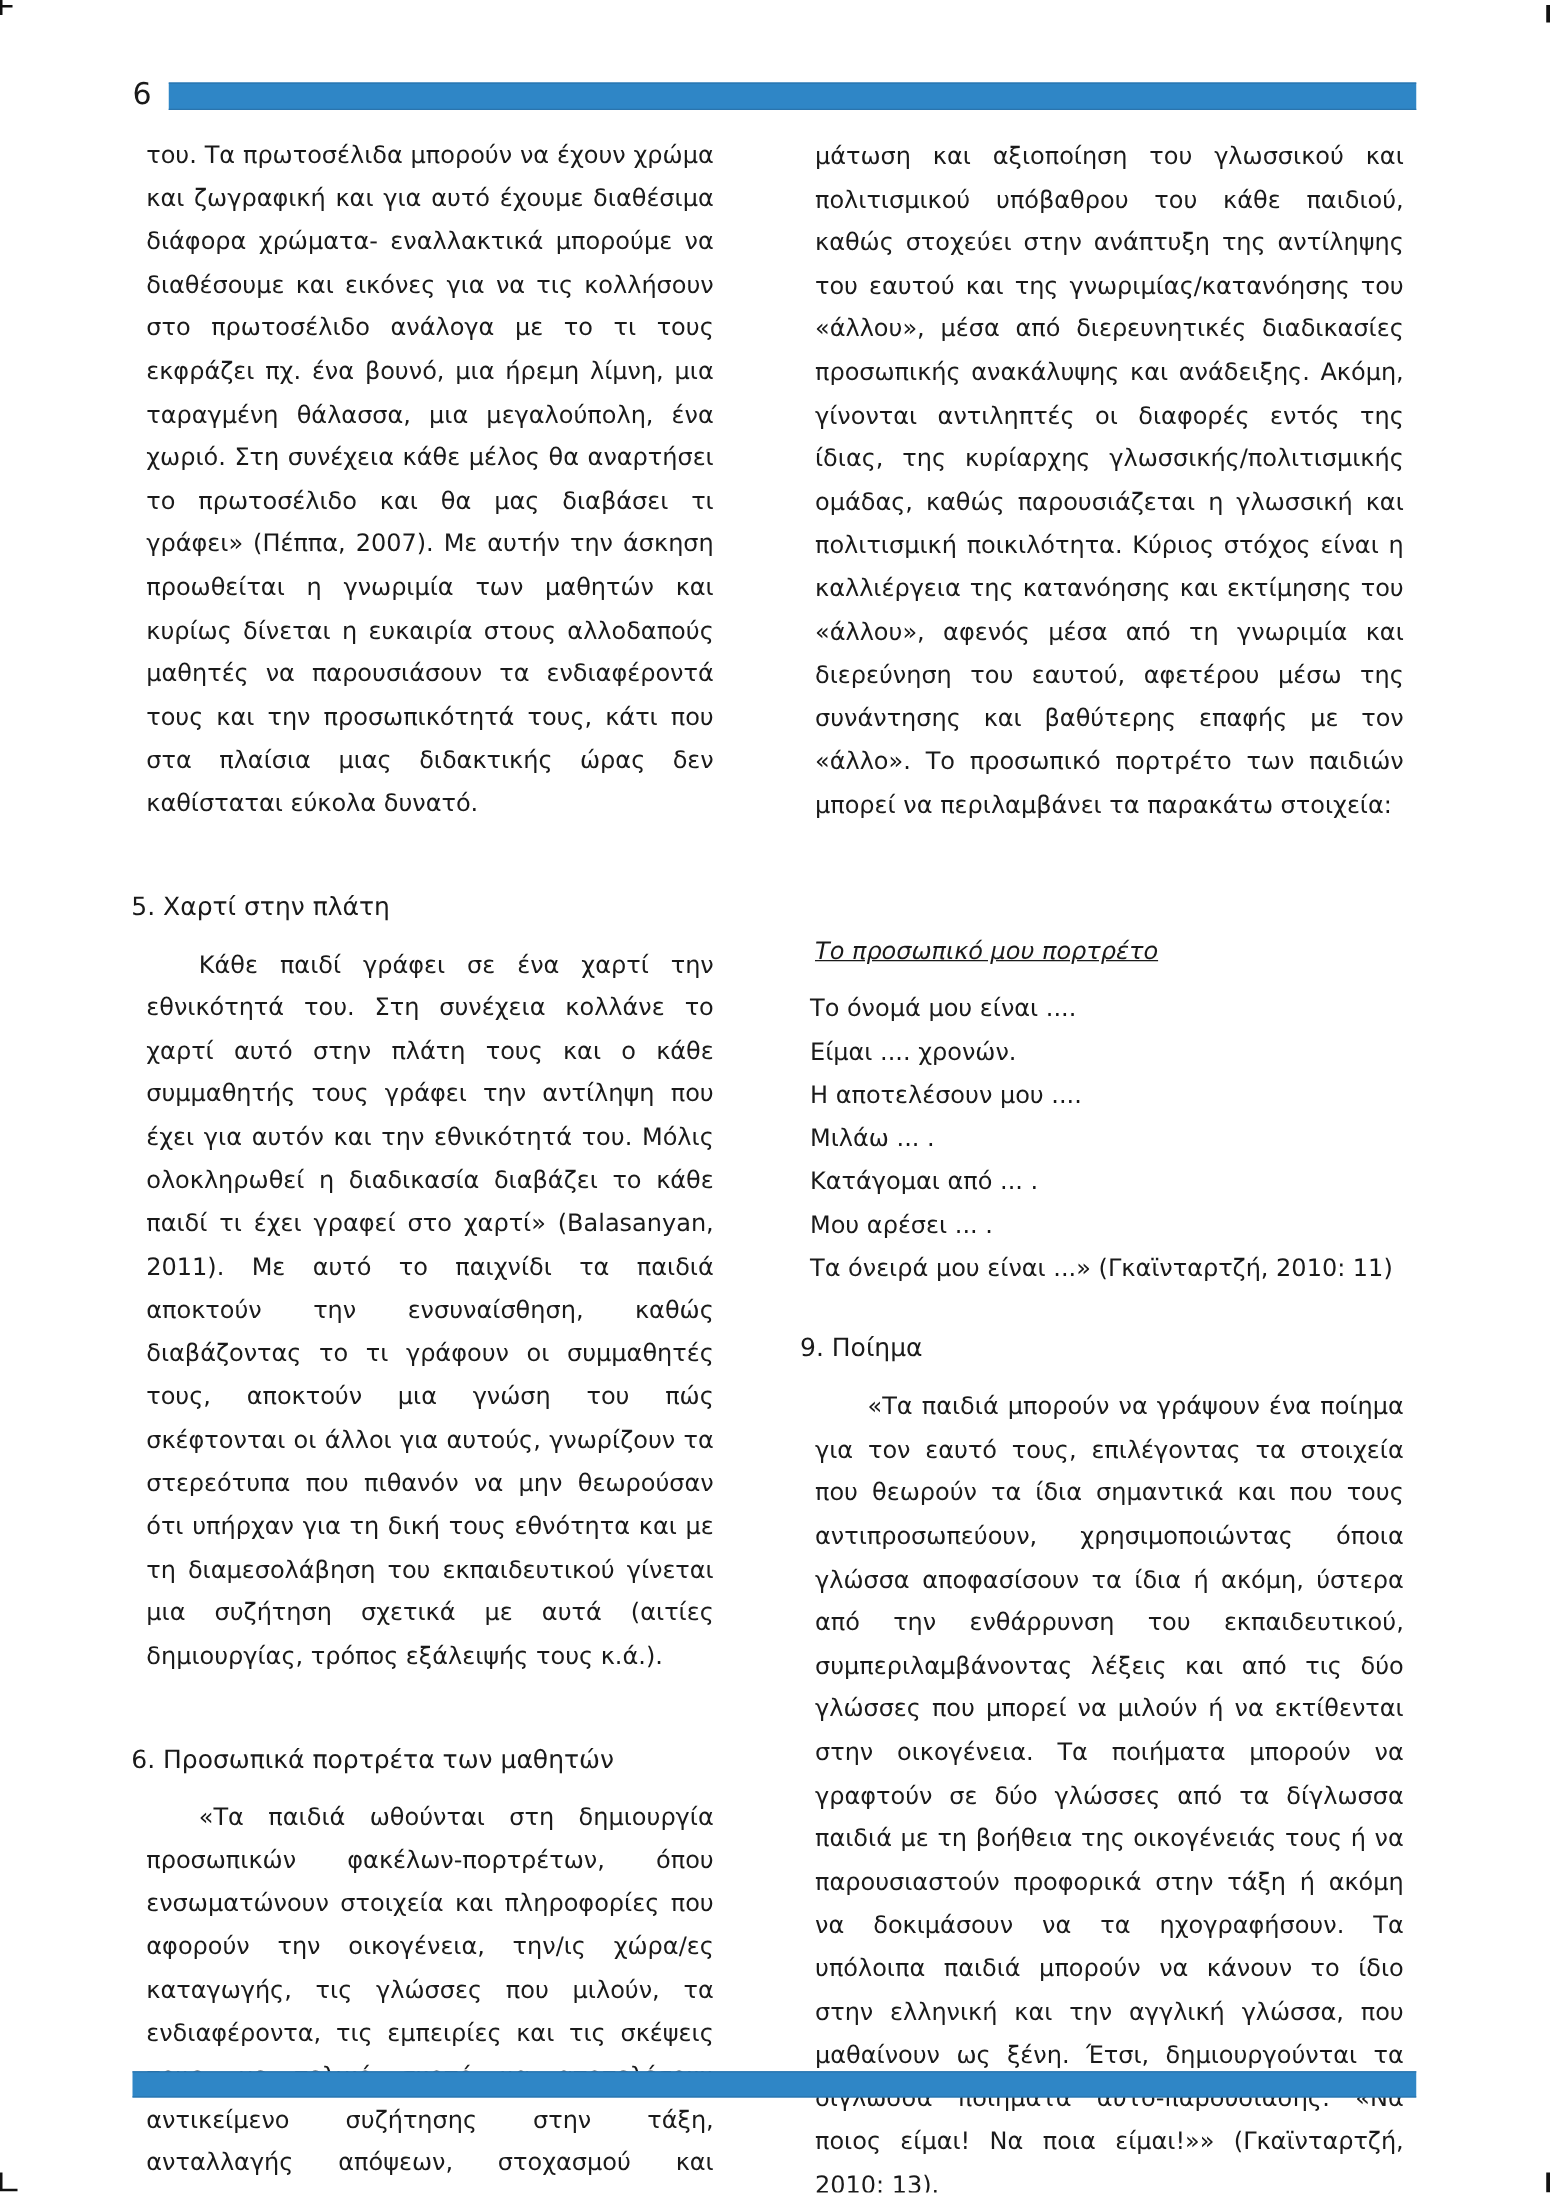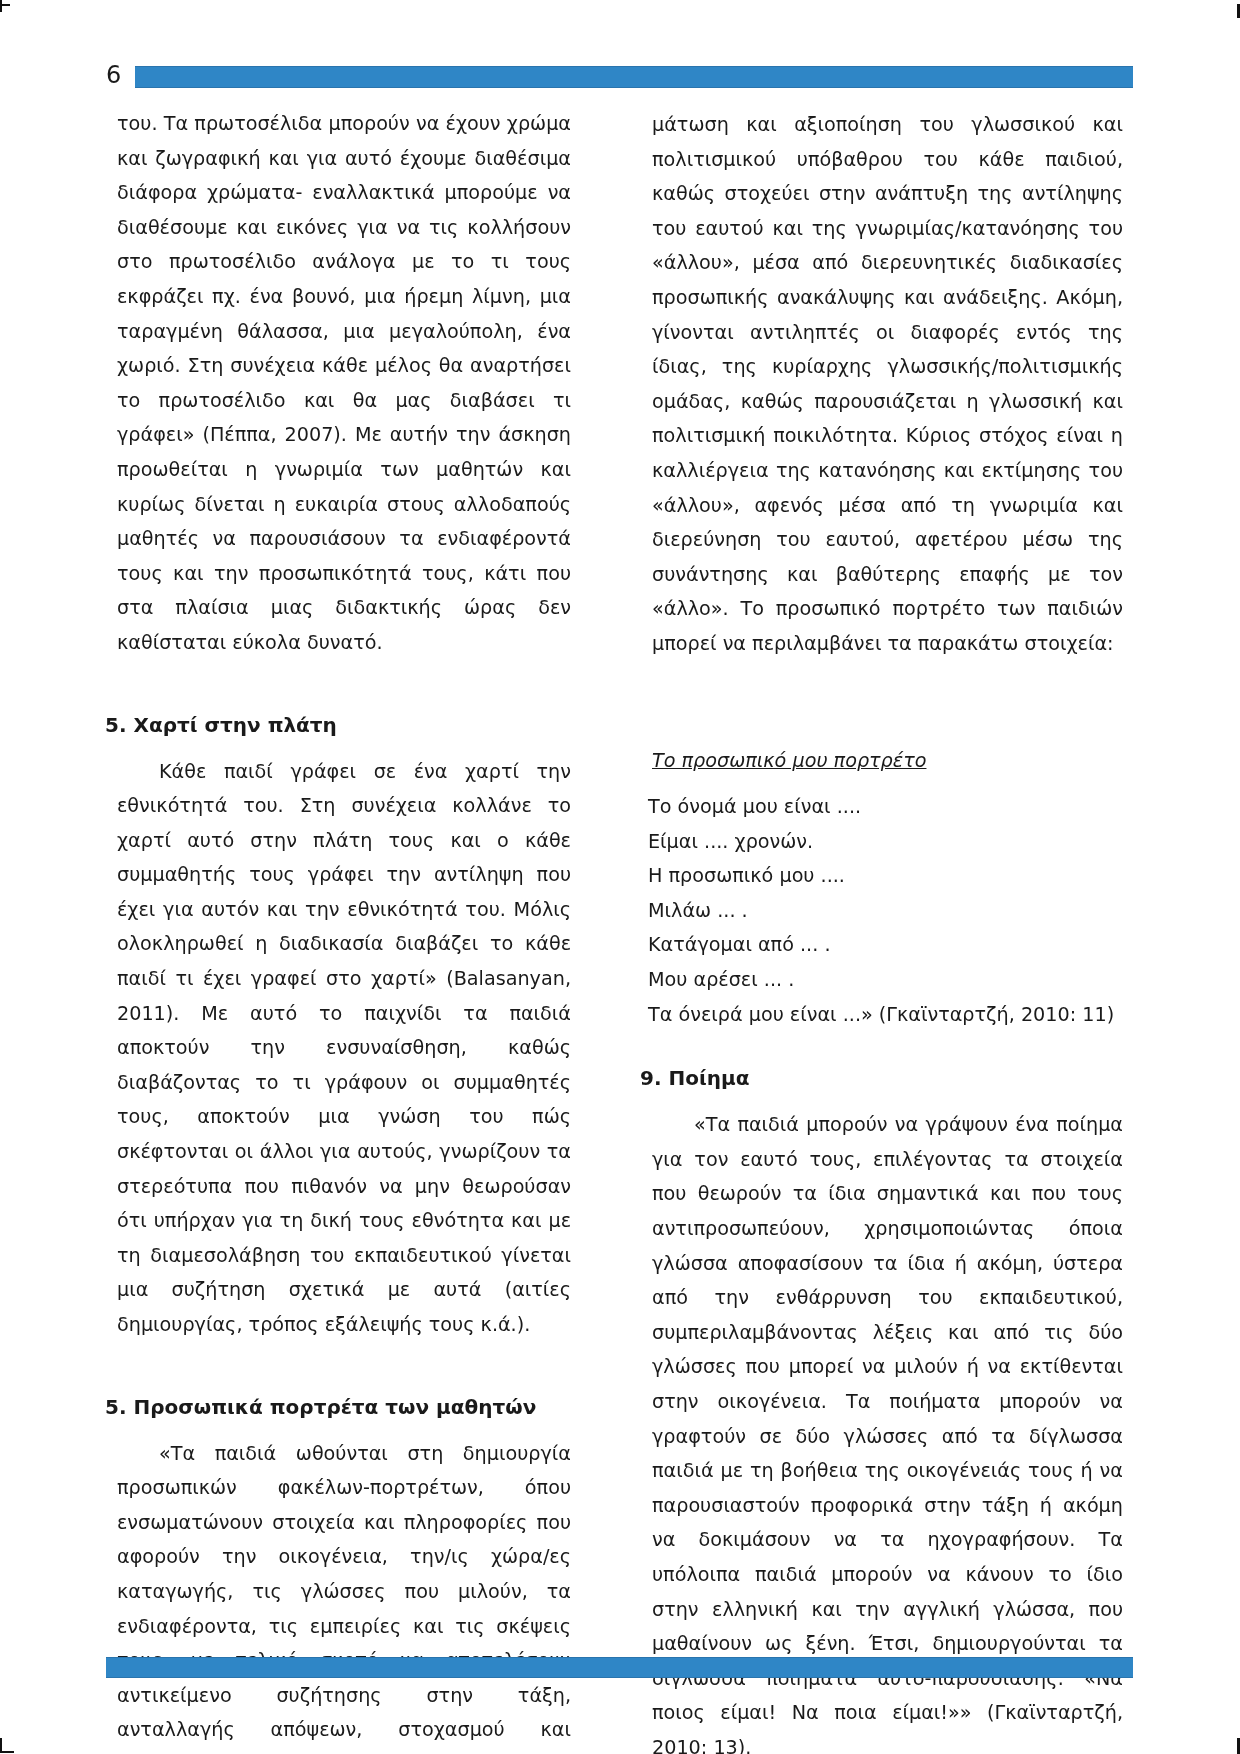--- a/index.html
+++ b/index.html
@@ -9,21 +9,21 @@
   .page-number { position: absolute; left: 106px; top: 60px; font-size: 24px; line-height: 30px; }
   .bar { position: absolute; background: #2f86c6; border-top: 1px solid #2a74ad; border-bottom: 1px solid #2a74ad; }
   .bar-top { left: 135px; top: 66px; width: 998px; height: 20px; }
   .bar-bottom { left: 106px; top: 1657px; width: 1027px; height: 19px; }
   .col { position: absolute; font-size: 19.2px; line-height: 34.6px; }
   .col-left { left: 105px; top: 95px; width: 478px; }
   .col-right { left: 640px; top: 96px; width: 495px; }
   .col p { margin: 12px; text-align: justify; }
   .indent { text-indent: 42px; }
   .gap { height: 34px; }
-  .heading { font-weight: bold; font-size: 20px; margin: 0; line-height: 36px; }
+  .heading { font-weight: normal; font-size: 20px; margin: 0; line-height: 36px; }
   .poem-title { font-style: italic; text-align: center; margin: 0; text-decoration: underline; }
   .poem-lines { margin: 0; padding: 0 0 0 8px; list-style: none; }
   .poem-lines li { line-height: 34.6px; }
 </style>
 </head>
 <body>
 
 <div class="crop" style="left:0;top:4px;width:10px;height:2px;"></div>
 <div class="crop" style="left:0;top:0;width:2px;height:12px;"></div>
 <div class="crop" style="left:1237px;top:4px;width:3px;height:14px;"></div>
@@ -33,32 +33,32 @@
 
 <div class="page-number">6</div>
 <div class="bar bar-top" style="background: rgb(47, 134, 198);"></div>
 
 <div class="col col-left">
   <p>του. Τα πρωτοσέλιδα μπορούν να έχουν χρώμα και ζωγραφική και για αυτό έχουμε διαθέσιμα διάφορα χρώματα- εναλλακτικά μπορούμε να διαθέσουμε και εικόνες για να τις κολλήσουν στο πρωτοσέλιδο ανάλογα με το τι τους εκφράζει πχ. ένα βουνό, μια ήρεμη λίμνη, μια ταραγμένη θάλασσα, μια μεγαλούπολη, ένα χωριό. Στη συνέχεια κάθε μέλος θα αναρτήσει το πρωτοσέλιδο και θα μας διαβάσει τι γράφει» (Πέππα, 2007). Με αυτήν την άσκηση προωθείται η γνωριμία των μαθητών και κυρίως δίνεται η ευκαιρία στους αλλοδαπούς μαθητές να παρουσιάσουν τα ενδιαφέροντά τους και την προσωπικότητά τους, κάτι που στα πλαίσια μιας διδακτικής ώρας δεν καθίσταται εύκολα δυνατό.</p>
   <div class="gap"></div>
   <h2 class="heading">5. Χαρτί στην πλάτη</h2>
   <p class="indent">Κάθε παιδί γράφει σε ένα χαρτί την εθνικότητά του. Στη συνέχεια κολλάνε το χαρτί αυτό στην πλάτη τους και ο κάθε συμμαθητής τους γράφει την αντίληψη που έχει για αυτόν και την εθνικότητά του. Μόλις ολοκληρωθεί η διαδικασία διαβάζει το κάθε παιδί τι έχει γραφεί στο χαρτί» (Balasanyan, 2011). Με αυτό το παιχνίδι τα παιδιά αποκτούν την ενσυναίσθηση, καθώς διαβάζοντας το τι γράφουν οι συμμαθητές τους, αποκτούν μια γνώση του πώς σκέφτονται οι άλλοι για αυτούς, γνωρίζουν τα στερεότυπα που πιθανόν να μην θεωρούσαν ότι υπήρχαν για τη δική τους εθνότητα και με τη διαμεσολάβηση του εκπαιδευτικού γίνεται μια συζήτηση σχετικά με αυτά (αιτίες δημιουργίας, τρόπος εξάλειψής τους κ.ά.).</p>
   <div class="gap"></div>
-  <h2 class="heading">5. Προσωπικά πορτρέτα των μαθητών</h2>
+  <h2 class="heading">6. Προσωπικά πορτρέτα των μαθητών</h2>
   <p class="indent">«Τα παιδιά ωθούνται στη δημιουργία προσωπικών φακέλων-πορτρέτων, όπου ενσωματώνουν στοιχεία και πληροφορίες που αφορούν την οικογένεια, την/ις χώρα/ες καταγωγής, τις γλώσσες που μιλούν, τα ενδιαφέροντα, τις εμπειρίες και τις σκέψεις τους, με τελικό σκοπό να αποτελέσουν αντικείμενο συζήτησης στην τάξη, ανταλλαγής απόψεων, στοχασμού και βαθύτερης κατανόησης του εαυτού και των άλλων. Η πρόταση αυτή δημιουργεί τις προϋποθέσεις για την ενσω-</p>
 </div>
 
 <div class="col col-right">
   <p>μάτωση και αξιοποίηση του γλωσσικού και πολιτισμικού υπόβαθρου του κάθε παιδιού, καθώς στοχεύει στην ανάπτυξη της αντίληψης του εαυτού και της γνωριμίας/κατανόησης του «άλλου», μέσα από διερευνητικές διαδικασίες προσωπικής ανακάλυψης και ανάδειξης. Ακόμη, γίνονται αντιληπτές οι διαφορές εντός της ίδιας, της κυρίαρχης γλωσσικής/πολιτισμικής ομάδας, καθώς παρουσιάζεται η γλωσσική και πολιτισμική ποικιλότητα. Κύριος στόχος είναι η καλλιέργεια της κατανόησης και εκτίμησης του «άλλου», αφενός μέσα από τη γνωριμία και διερεύνηση του εαυτού, αφετέρου μέσω της συνάντησης και βαθύτερης επαφής με τον «άλλο». Το προσωπικό πορτρέτο των παιδιών μπορεί να περιλαμβάνει τα παρακάτω στοιχεία:</p>
   <div class="gap" style="height:58px"></div>
   <p class="poem-title">Το προσωπικό μου πορτρέτο</p>
   <ul class="poem-lines">
     <li>Το όνομά μου είναι ....</li>
     <li>Είμαι .... χρονών.</li>
-    <li>Η προσωπικό μου ....</li>
+    <li>Η αποτελέσουν μου ....</li>
     <li>Μιλάω ... .</li>
     <li>Κατάγομαι από ... .</li>
     <li>Μου αρέσει ... .</li>
     <li>Τα όνειρά μου είναι ...» (Γκαϊνταρτζή, 2010: 11)</li>
   </ul>
   <div class="gap" style="height:28px"></div>
   <h2 class="heading">9.  Ποίημα</h2>
   <p class="indent">«Τα παιδιά μπορούν να γράψουν ένα ποίημα για τον εαυτό τους, επιλέγοντας τα στοιχεία που θεωρούν τα ίδια σημαντικά και που τους αντιπροσωπεύουν, χρησιμοποιώντας όποια γλώσσα αποφασίσουν τα ίδια ή ακόμη, ύστερα από την ενθάρρυνση του εκπαιδευτικού, συμπεριλαμβάνοντας λέξεις και από τις δύο γλώσσες που μπορεί να μιλούν ή να εκτίθενται στην οικογένεια. Τα ποιήματα μπορούν να γραφτούν σε δύο γλώσσες από τα δίγλωσσα παιδιά με τη βοήθεια της οικογένειάς τους ή να παρουσιαστούν προφορικά στην τάξη ή ακόμη να δοκιμάσουν να τα ηχογραφήσουν. Τα υπόλοιπα παιδιά μπορούν να κάνουν το ίδιο στην ελληνική και την αγγλική γλώσσα, που μαθαίνουν ως ξένη. Έτσι, δημιουργούνται τα δίγλωσσα ποιήματα αυτό-παρουσίασης: «Να ποιος είμαι! Να ποια είμαι!»» (Γκαϊνταρτζή, 2010: 13).</p>
 </div>
 

